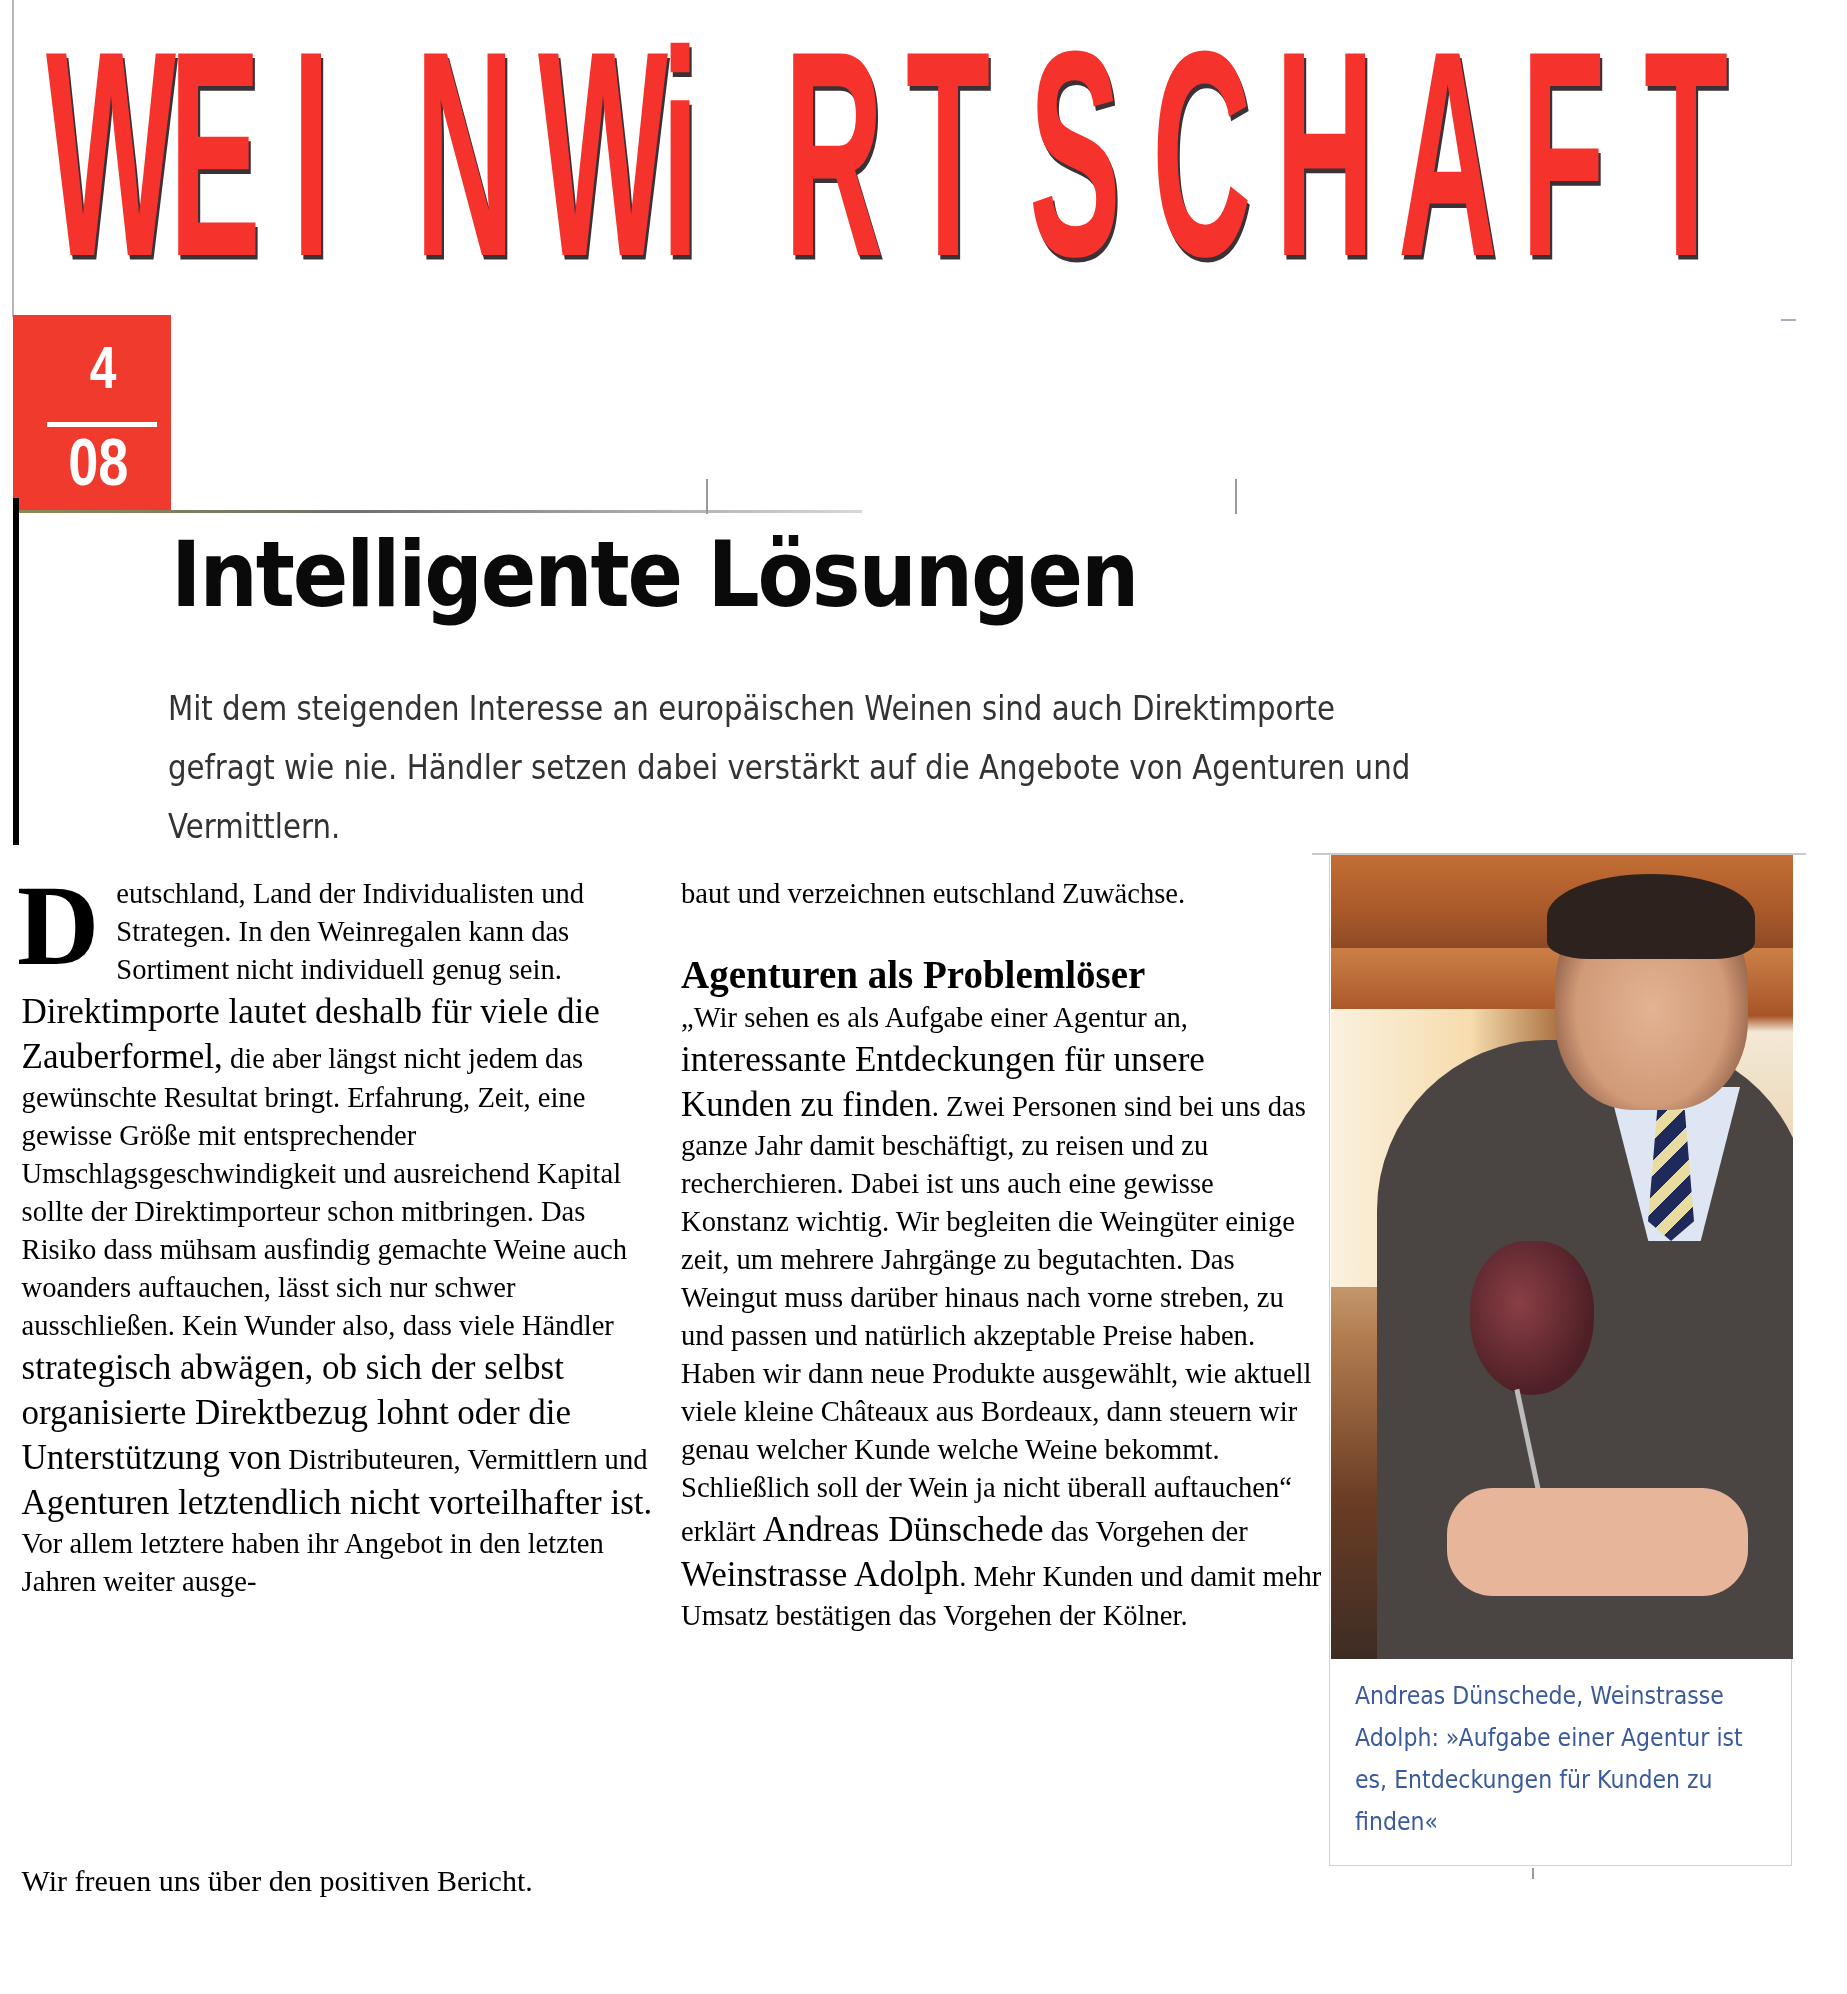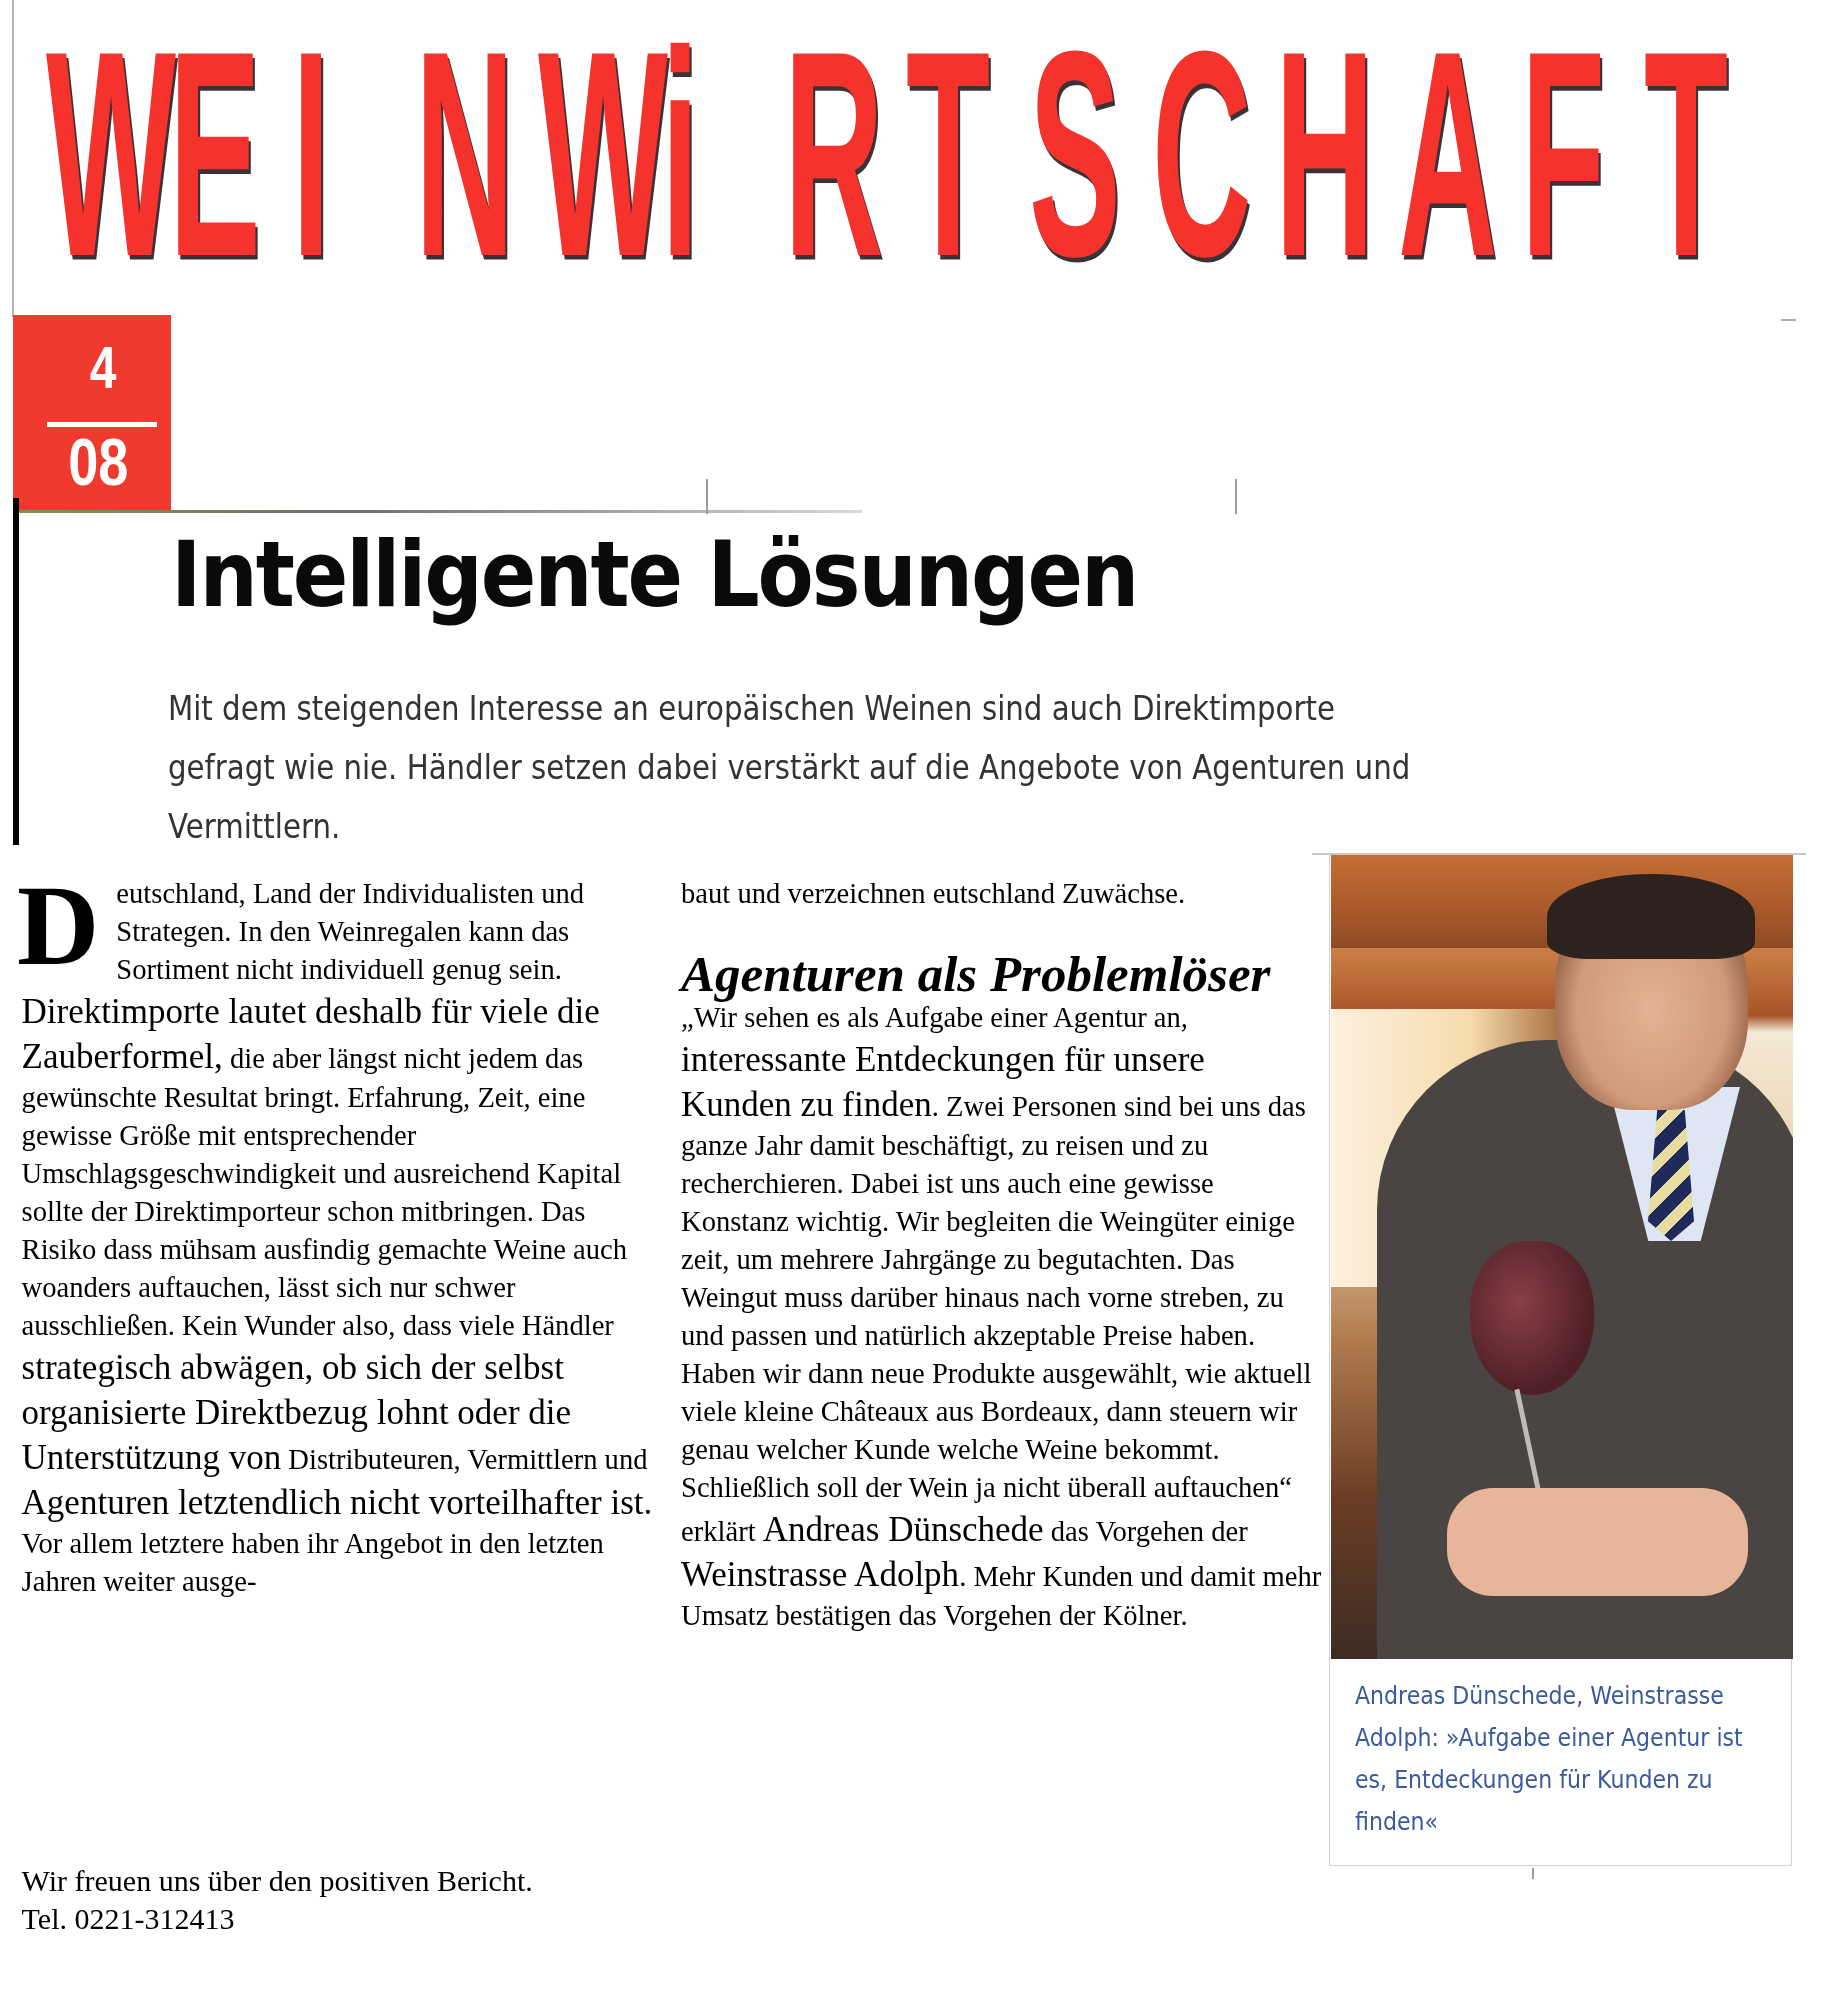--- a/index.html
+++ b/index.html
@@ -25,21 +25,21 @@
   .title { position: absolute; left: 171px; top: 517px; font-family: "DejaVu Sans", sans-serif; font-weight: 700; font-size: 91px; line-height: 116px; letter-spacing: -2.3px; color: #0a0a0a; transform: scaleX(0.9); transform-origin: left top; white-space: nowrap; }
   .deck { position: absolute; left: 168px; top: 679px; width: 1467px; font-family: "DejaVu Sans", sans-serif; font-size: 34px; line-height: 59px; color: #333; transform: scaleX(0.86); transform-origin: left top; }
 
   
   .col { position: absolute; font-size: 28.6px; line-height: 38px; }
   .col-left { left: 21.6px; top: 875px; width: 641px; }
   .col-mid { left: 681px; top: 875px; width: 641px; }
   .dropcap { float: left; font-family: "Liberation Serif", serif; font-weight: 700; font-size: 114px; line-height: 91px; margin: 4.6px 17px 0 -4.6px; height: 96px; }
   .hl { color: #000000; font-size: 35px; line-height: 45px; }
   .col p { margin: 0; }
-  .subhead { font-weight: 700; font-size: 51px; line-height: 43px; margin-top: 40px !important; margin-bottom: 3.1px !important; font-style: italic; }
+  .subhead { font-weight: 700; font-size: 39px; line-height: 43px; margin-top: 40px !important; margin-bottom: 3.1px !important; }
 
   
   .photo-rule { position: absolute; left: 1312px; top: 853px; width: 494px; height: 2.3px; background: #c9c9c9; }
   .photo-frame { position: absolute; left: 1329px; top: 855px; width: 463px; height: 1011px; border: 1.5px solid #d2d2d2; border-top: none; box-sizing: border-box; background: #fff; }
   .photo { position: absolute; left: 1331px; top: 855px; width: 462px; height: 804px; overflow: hidden; background: linear-gradient(180deg, #b6622f 0%, #c97e45 12%, #a85428 20%, #f3e9d6 22%, #e9d2ad 40%, #b27c4f 60%, #6b3d24 80%, #3d2c24 100%); }
   .photo .wall { position: absolute; left: 0; top: 154px; width: 232px; height: 278px; background: linear-gradient(90deg, #fbf1de, #f6dcae 60%, #a76d3c); }
   .photo .beam { position: absolute; left: 0; top: 0; width: 462px; height: 93px; background: linear-gradient(180deg, #c46e35, #a9592a 60%, #8e4a25); }
   .photo .body { position: absolute; left: 46px; top: 185px; width: 432px; height: 633px; background: #4a4542; border-radius: 170px 170px 0 0; }
   .photo .head { position: absolute; left: 224px; top: 31px; width: 193px; height: 224px; background: radial-gradient(ellipse at 50% 55%, #e3b393 0%, #d19a78 55%, #8a5a44 80%, #2a201c 100%); border-radius: 45% 45% 40% 40%; }
   .photo .hair { position: absolute; left: 216px; top: 19.3px; width: 208px; height: 85px; background: #2d221d; border-radius: 50% 50% 20% 20%; }
@@ -116,15 +116,14 @@
   <div class="hair"></div>
   <div class="glass"></div>
   <div class="stem"></div>
   <div class="hands"></div>
 </div>
 <div class="caption">Andreas Dünschede, Weinstrasse Adolph: »Aufgabe einer Agentur ist es, Entdeckungen für Kunden zu finden«</div>
 <div class="caption-tick"></div>
 
 <div class="footer">
   <div>Wir freuen uns über den positiven Bericht.</div>
-  <div>Tel. 0221-312413</div>
 </div>
 
 
 </body></html>

